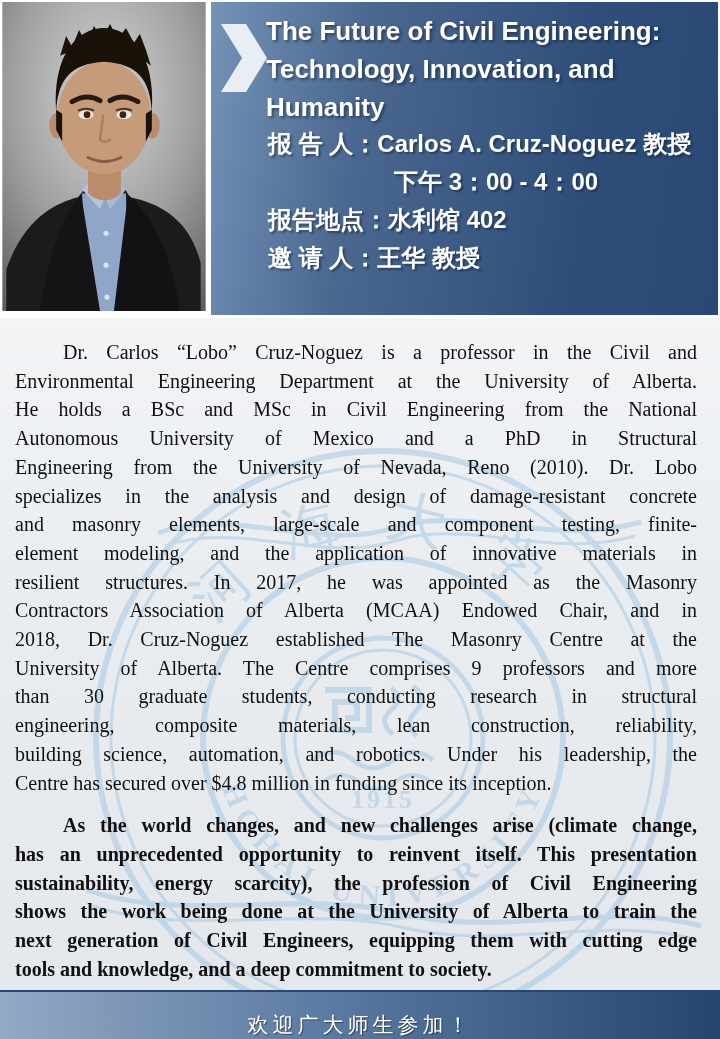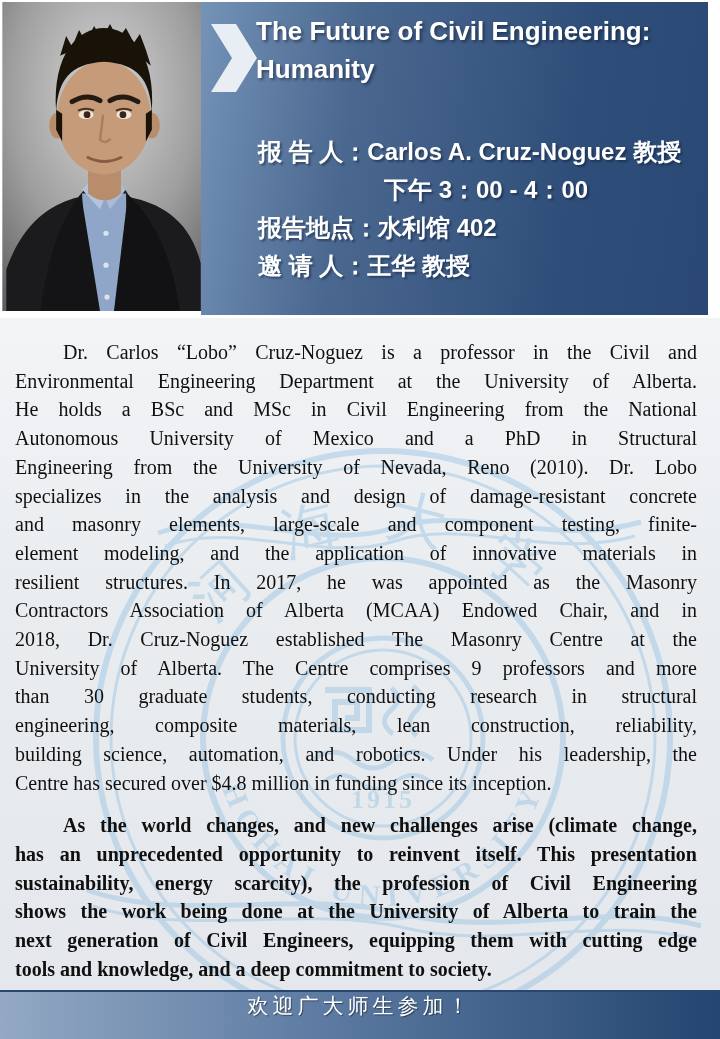--- a/index.html
+++ b/index.html
@@ -2,48 +2,48 @@
 <html><head>
 <meta charset="utf-8">
 <style>
   html,body{margin:0;padding:0;background:#888;}
   .poster{position:relative;width:720px;height:1039px;background:#ffffff;overflow:hidden;
           font-family:"Liberation Sans",sans-serif;}
 
   
   .top{position:absolute;left:0;top:0;width:720px;height:318px;background:#ffffff;}
   .photo{position:absolute;left:2px;top:2px;width:204px;height:309px;}
-  .panel{position:absolute;left:201px;top:2px;width:507px;height:313px;
+  .panel{position:absolute;left:211px;top:2px;width:507px;height:313px;
          background:linear-gradient(98deg,#7493b7 0%,#4a678f 30%,#2e4e79 72%,#2a4873 100%);
          color:#fff;}
   .chevron{position:absolute;left:10px;top:22px;width:46px;height:68px;}
   .title{position:absolute;left:55px;top:10px;font-size:26px;font-weight:bold;line-height:38px;
          text-shadow:2px 2px 3px rgba(10,22,44,.5);}
   .title .ln{white-space:nowrap;}
   .info{position:absolute;left:57px;top:123px;font-size:24px;font-weight:bold;line-height:38px;
-        text-shadow:2px 2px 2px rgba(10,22,44,.45);margin-top:8px;}
+        text-shadow:2px 2px 2px rgba(10,22,44,.45);}
   .info .ln{white-space:nowrap;}
   .info .ln-indent{padding-left:126px;}
 
   
   .mid{position:absolute;left:0;top:318px;width:720px;height:672px;
        background:linear-gradient(180deg,#f2f4f6 0%,#eaedf0 40%,#e4e7eb 100%);}
   .seal{position:absolute;left:63px;top:100px;width:640px;height:640px;opacity:.5;}
   .prose{position:relative;z-index:1;padding:20px 23px 0 15px;
          font-family:"Liberation Serif",serif;font-size:20px;line-height:28.7px;color:#101010;}
   .prose .para + .para{margin-top:14px;font-weight:bold;}
   .prose .ln{text-align:justify;text-align-last:justify;}
   .prose .ln.ln-last{text-align-last:left;}
   .prose .ln.ln-first{text-indent:48px;}
 
   
   .bar{position:absolute;left:0;top:990px;width:720px;height:49px;box-sizing:border-box;
        border-top:2px solid #274772;
        background:linear-gradient(to right,#93a9c4 0%,#5c7aa2 45%,#23456f 100%);
-       display:flex;align-items:flex-start;justify-content:center;}
+       display:flex;align-items:flex-end;justify-content:center;}
   .bar .welcome{color:#ffffff;font-family:"DejaVu Serif",serif;font-size:21px;
        letter-spacing:4px;text-shadow:1px 1px 1px rgba(0,0,0,.45);}
 </style>
 </head>
 <body>
 
 <div class="poster">
 
   <header class="top">
 
@@ -97,20 +97,21 @@
         <path d="M86,156 Q102,164 119,156" stroke="#8a5a44" stroke-width="3" fill="none" stroke-linecap="round"></path>
       </svg>
     </div>
 
     <div class="panel">
       <svg class="chevron" viewBox="0 0 46 68" xmlns="http://www.w3.org/2000/svg">
         <polygon points="0,0 25,0 46,34 25,68 0,68 21,34" fill="#e9eef5"></polygon>
       </svg>
       <div class="title">
           <div class="ln ln-first">The Future of Civil Engineering:</div>
+          <div class="ln">Technology, Innovation, and</div>
           <div class="ln ln-last">Humanity</div>
         </div>
       <div class="info">
           <div class="ln ln-first">报 告 人：Carlos A. Cruz-Noguez 教授</div>
           <div class="ln ln-indent">下午 3：00 - 4：00</div>
           <div class="ln">报告地点：水利馆 402</div>
           <div class="ln ln-last">邀 请 人：王华 教授</div>
         </div>
     </div>
   </header>

